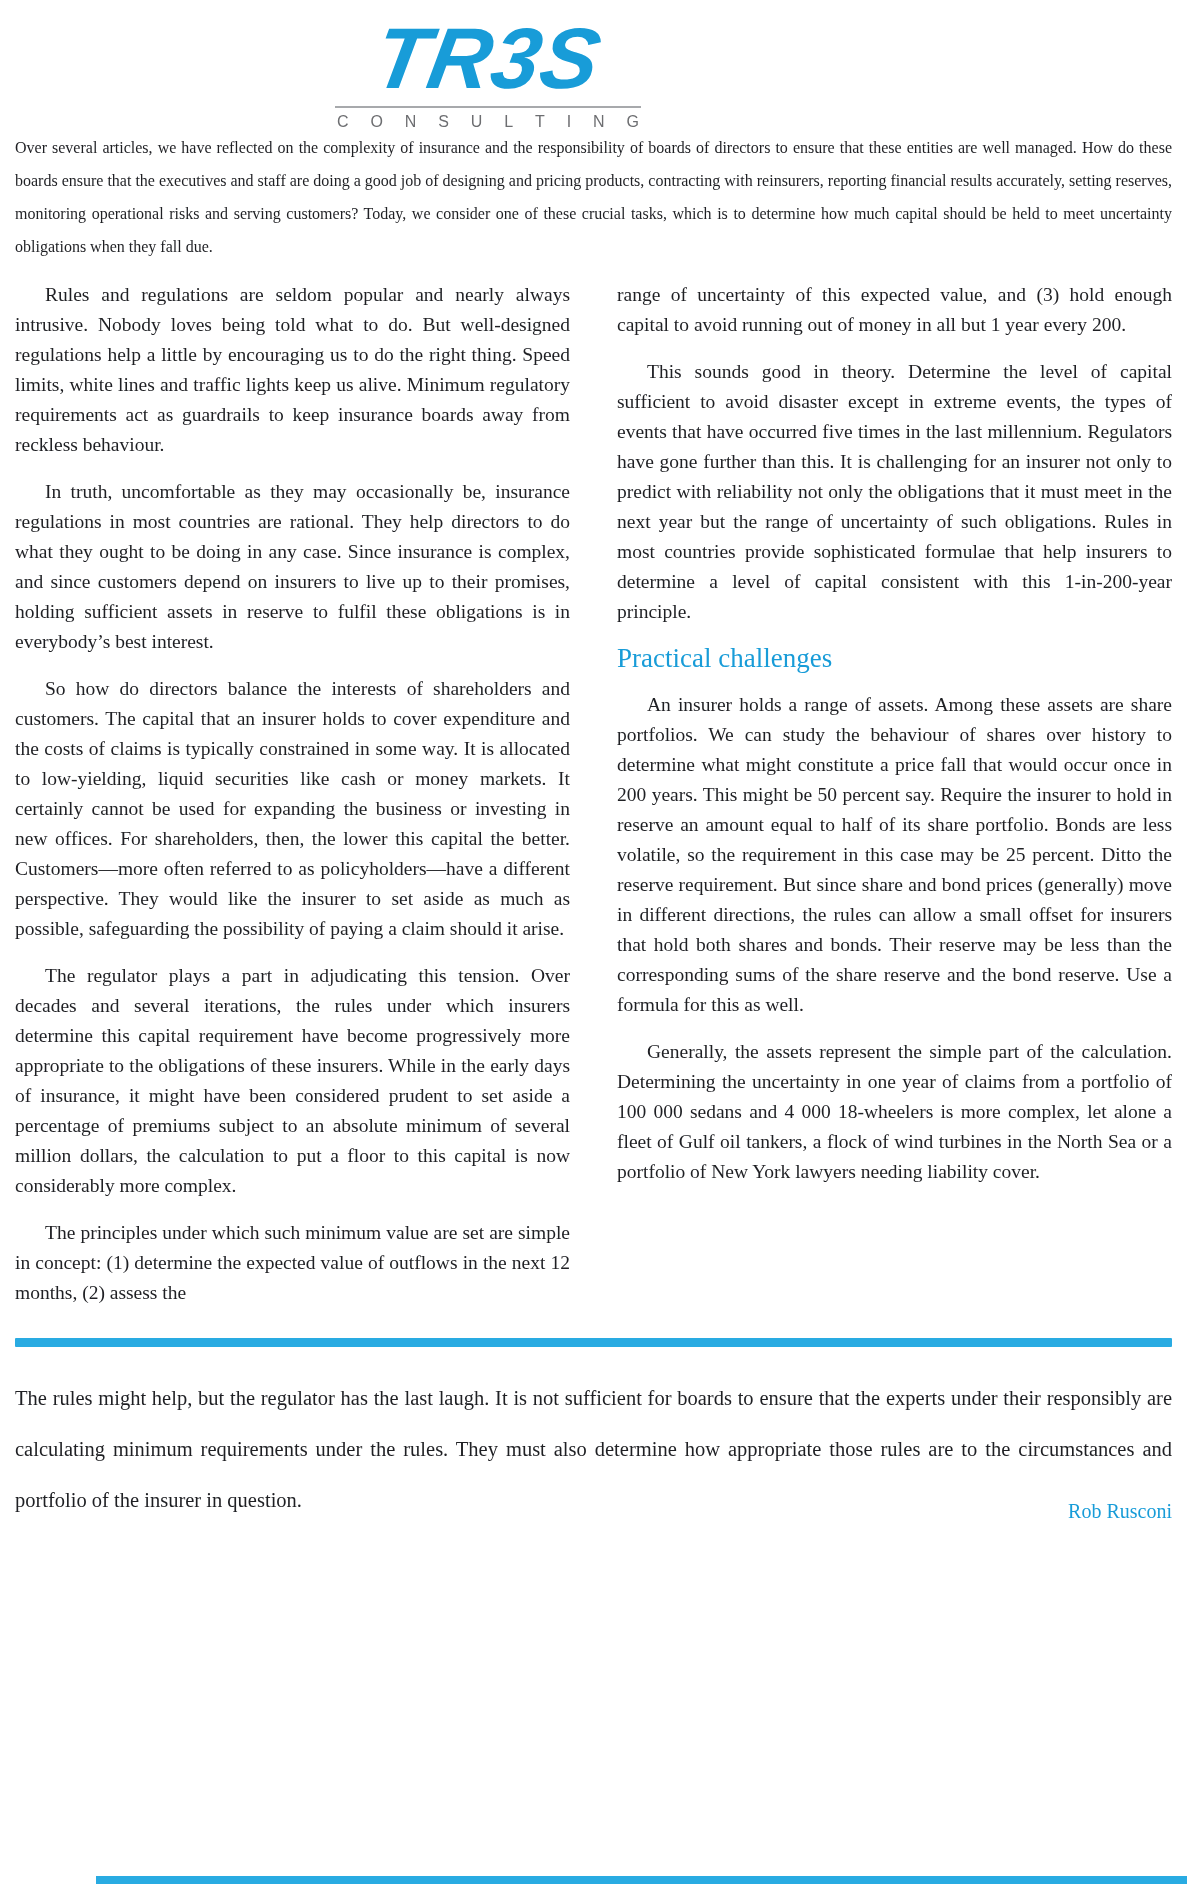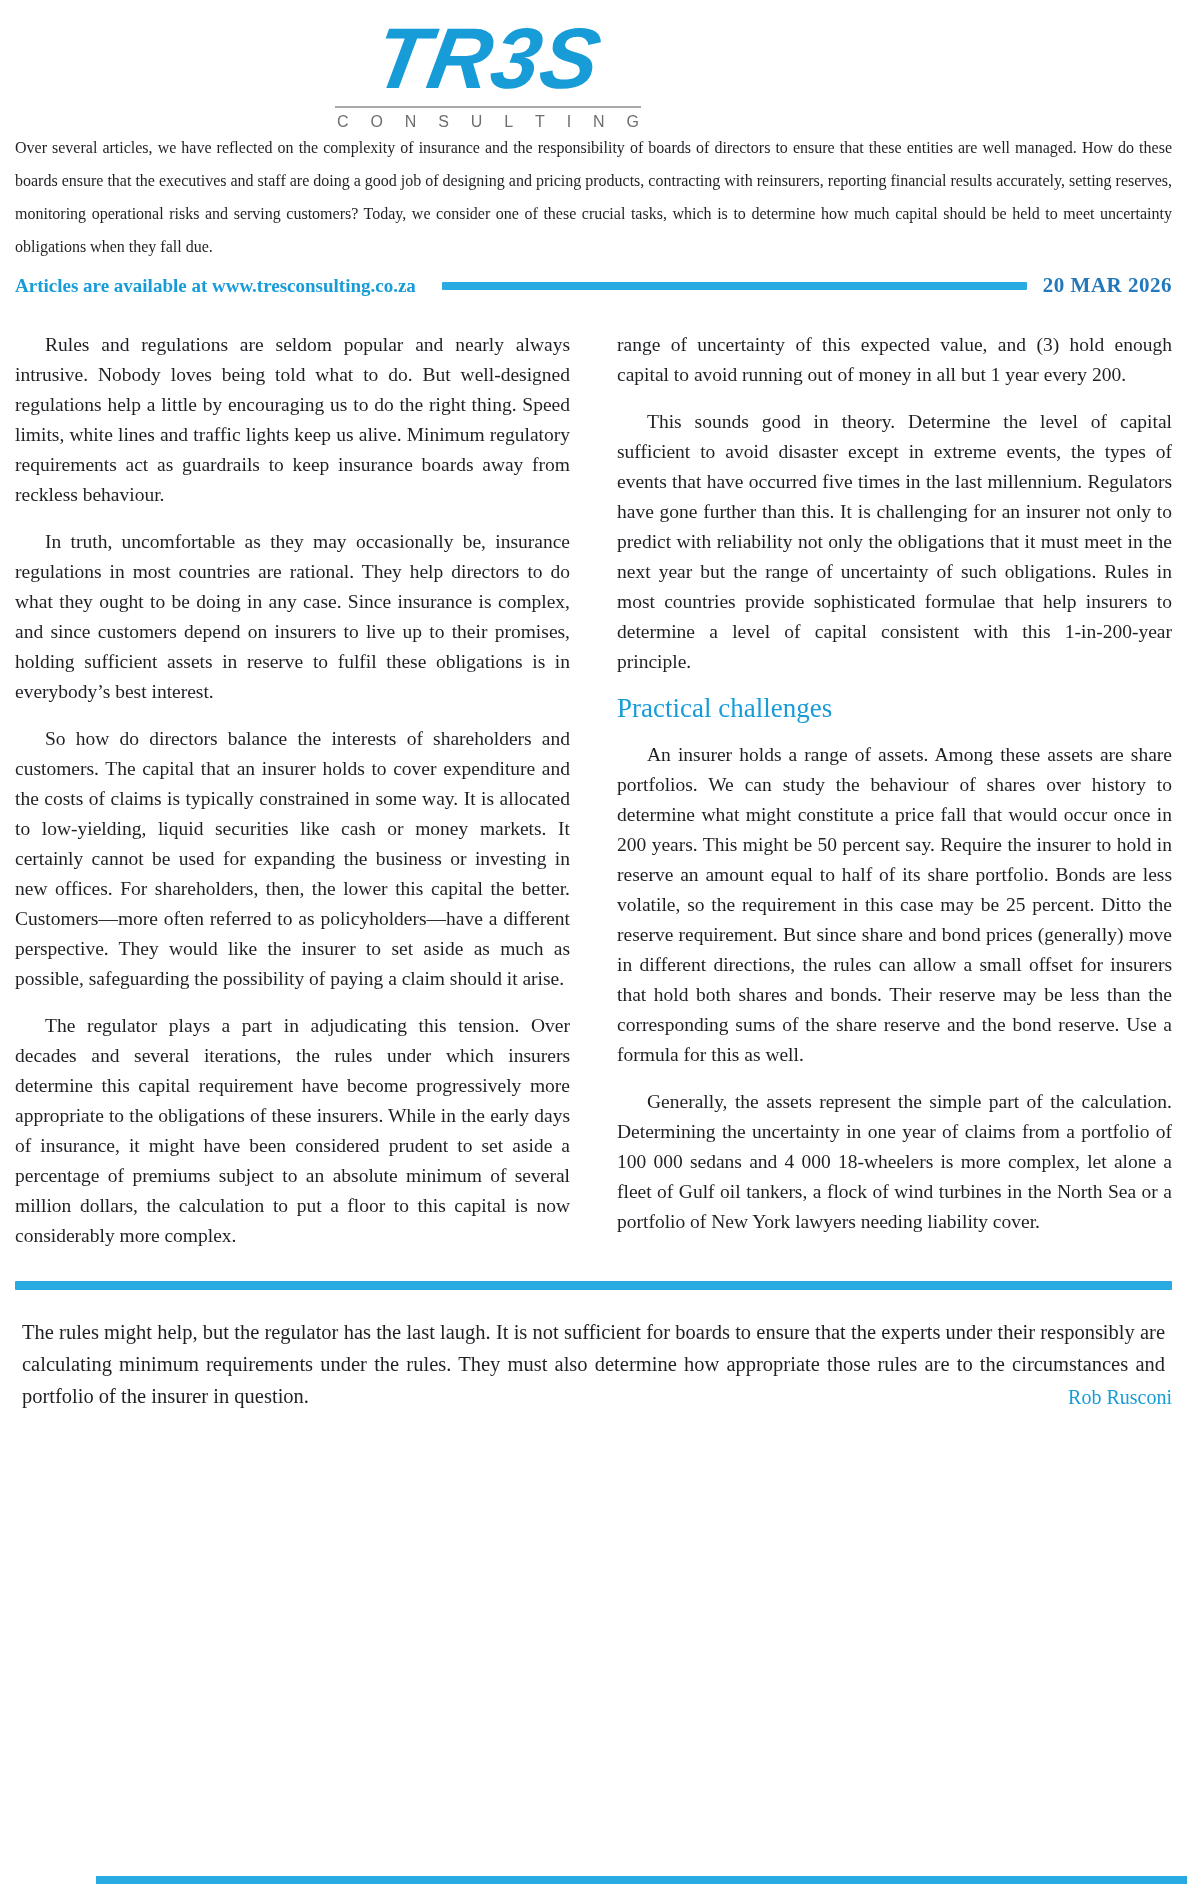--- a/index.html
+++ b/index.html
@@ -29,21 +29,21 @@
   
   .article-columns{display:flex;gap:47px;}
   .col{width:555px;font-size:19.5px;line-height:30px;text-align:justify;}
   .col p{margin:17px 0 16px 0;text-indent:30px;}
   .col p.noindent{text-indent:0;}
   .col h3{color:var(--accent-blue,#189cd8);font-size:27px;font-weight:normal;margin:15px 0 10px 0;text-align:left;}
 
   
   .footer-divider{height:9px;background:var(--rule-blue,#29abe2);margin:14px 0 0 0;border:none;border-radius:1px;}
   .footer-text-wrap{position:relative;margin-top:26px;}
-  .footer-paragraph{font-size:20.5px;line-height:32px;text-align:justify;margin:7px;padding-right:0;}
+  .footer-paragraph{font-size:20.5px;line-height:51px;text-align:justify;margin:0;padding-right:0;}
   .author-signature{position:absolute;right:0;bottom:3px;font-size:20px;color:var(--accent-blue,#189cd8);text-align:center;}
 
   .bottom-edge-bar{position:absolute;left:96px;right:0;bottom:0;height:8px;background:var(--rule-blue,#29abe2);}
 </style>
 </head>
 <body>
 
 <div class="page">
 
   <header class="logo-block">
@@ -59,32 +59,28 @@
         <span>T</span>
         <span>I</span>
         <span>N</span>
         <span>G</span>
       </div>
   </header>
 
 
   <p class="intro-paragraph">Over several articles, we have reflected on the complexity of insurance and the responsibility of boards of directors to ensure that these entities are well managed. How do these boards ensure that the executives and staff are doing a good job of designing and pricing products, contracting with reinsurers, reporting financial results accurately, setting reserves, monitoring operational risks and serving customers? Today, we consider one of these crucial tasks, which is to determine how much capital should be held to meet uncertainty obligations when they fall due.</p>
 
-  <div class="meta-row">
-    <span class="articles-link">Articles are available at www.tresconsulting.co.za</span>
-    <span class="meta-divider"></span>
-    <span class="issue-date">20 MAR 2026</span>
-  </div>
 
   <div class="article-columns">
     <div class="col">
         <p>Rules and regulations are seldom popular and nearly always intrusive. Nobody loves being told what to do. But well-designed regulations help a little by encouraging us to do the right thing. Speed limits, white lines and traffic lights keep us alive. Minimum regulatory requirements act as guardrails to keep insurance boards away from reckless behaviour.</p>
         <p>In truth, uncomfortable as they may occasionally be, insurance regulations in most countries are rational. They help directors to do what they ought to be doing in any case. Since insurance is complex, and since customers depend on insurers to live up to their promises, holding sufficient assets in reserve to fulfil these obligations is in everybody’s best interest.</p>
         <p>So how do directors balance the interests of shareholders and customers. The capital that an insurer holds to cover expenditure and the costs of claims is typically constrained in some way. It is allocated to low-yielding, liquid securities like cash or money markets. It certainly cannot be used for expanding the business or investing in new offices. For shareholders, then, the lower this capital the better. Customers—more often referred to as policyholders—have a different perspective. They would like the insurer to set aside as much as possible, safeguarding the possibility of paying a claim should it arise.</p>
         <p>The regulator plays a part in adjudicating this tension. Over decades and several iterations, the rules under which insurers determine this capital requirement have become progressively more appropriate to the obligations of these insurers. While in the early days of insurance, it might have been considered prudent to set aside a percentage of premiums subject to an absolute minimum of several million dollars, the calculation to put a floor to this capital is now considerably more complex.</p>
+        <p>The principles under which such minimum value are set are simple in concept: (1) determine the expected value of outflows in the next 12 months, (2) assess the</p>
       </div>
     <div class="col">
         <p class="noindent">range of uncertainty of this expected value, and (3) hold enough capital to avoid running out of money in all but 1 year every 200.</p>
         <p>This sounds good in theory. Determine the level of capital sufficient to avoid disaster except in extreme events, the types of events that have occurred five times in the last millennium. Regulators have gone further than this. It is challenging for an insurer not only to predict with reliability not only the obligations that it must meet in the next year but the range of uncertainty of such obligations. Rules in most countries provide sophisticated formulae that help insurers to determine a level of capital consistent with this 1-in-200-year principle.</p>
         <h3>Practical challenges</h3>
         <p>An insurer holds a range of assets. Among these assets are share portfolios. We can study the behaviour of shares over history to determine what might constitute a price fall that would occur once in 200 years. This might be 50 percent say. Require the insurer to hold in reserve an amount equal to half of its share portfolio. Bonds are less volatile, so the requirement in this case may be 25 percent. Ditto the reserve requirement. But since share and bond prices (generally) move in different directions, the rules can allow a small offset for insurers that hold both shares and bonds. Their reserve may be less than the corresponding sums of the share reserve and the bond reserve. Use a formula for this as well.</p>
         <p>Generally, the assets represent the simple part of the calculation. Determining the uncertainty in one year of claims from a portfolio of 100 000 sedans and 4 000 18-wheelers is more complex, let alone a fleet of Gulf oil tankers, a flock of wind turbines in the North Sea or a portfolio of New York lawyers needing liability cover.</p>
       </div>
   </div>
 

